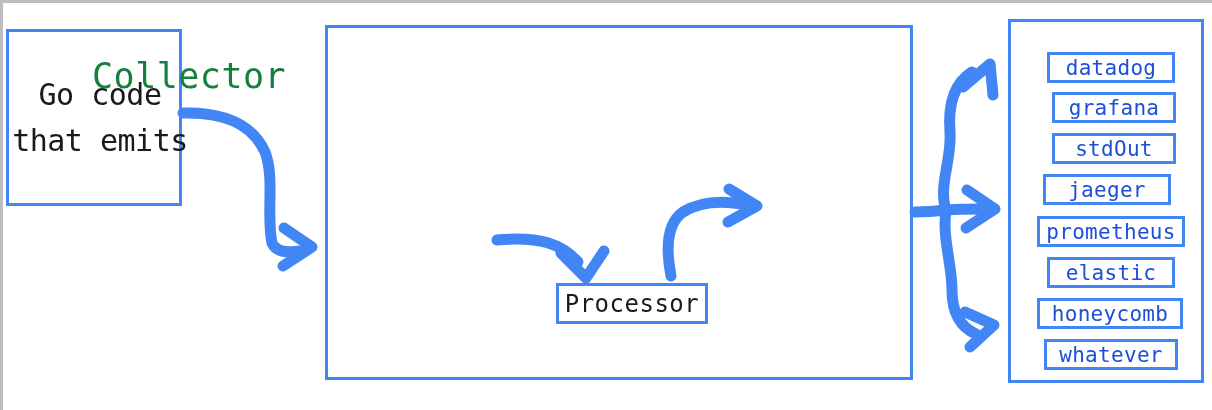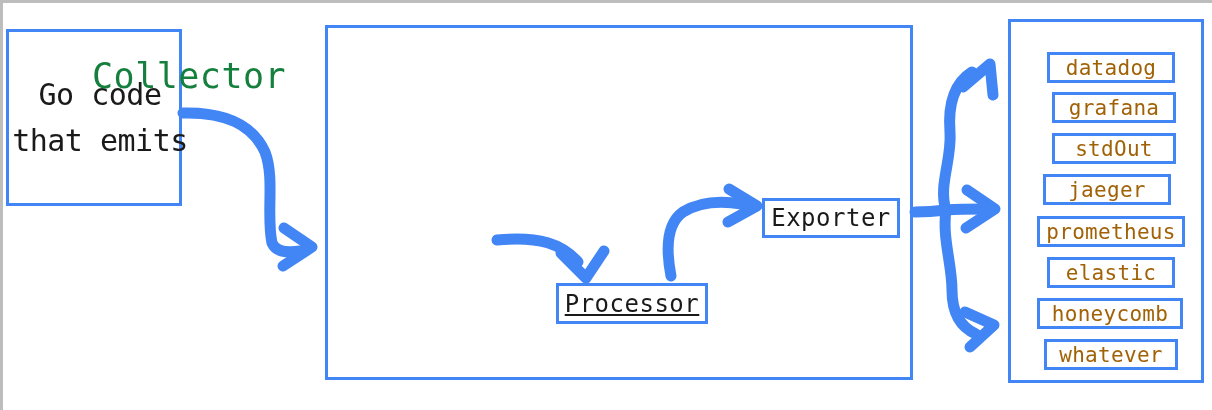--- a/index.html
+++ b/index.html
@@ -78,21 +78,20 @@
     left: 344px; top: 219px;
     width: 152px; height: 41px;
     font-size: 24px;
     letter-spacing: 0.5px;
   }
   #processor-box {
     left: 556px; top: 283px;
     width: 152px; height: 41px;
     font-size: 24px;
     letter-spacing: 0.5px;
-    text-decoration: underline;
   }
   #exporter-box {
     left: 762px; top: 198px;
     width: 138px; height: 40px;
     font-size: 24px;
     letter-spacing: 0.5px;
   }
 
   
   #backends-box {
@@ -102,21 +101,21 @@
   }
   .backend-item {
     position: absolute;
     box-sizing: border-box;
     background: #ffffff;
     border: 3px solid #4285f4;
     display: flex;
     align-items: center;
     justify-content: center;
     font-size: 21px;
-    color: #a16207;
+    color: #1d4ed8;
     white-space: pre;
     letter-spacing: 0.3px;
   }
 
   #arrow-layer {
     position: absolute;
     left: 0; top: 0;
     width: 1212px; height: 410px;
     pointer-events: none;
   }
@@ -131,21 +130,20 @@
 
   <div class="box" id="source-box">
     <span class="ln">Go code</span>
     <span class="ln">that emits</span>
   </div>
 
   <div class="box" id="collector-box"></div>
   <div id="collector-title">Collector</div>
 
   <div class="box" id="processor-box">Processor</div>
-  <div class="box" id="exporter-box">Exporter</div>
 
   <div class="box" id="backends-box"><div class="backend-item" style="left: 36px; top: 30px; width: 128px; height: 31px;">datadog</div><div class="backend-item" style="left: 41px; top: 70px; width: 124px; height: 31px;">grafana</div><div class="backend-item" style="left: 41px; top: 111px; width: 124px; height: 31px;">stdOut</div><div class="backend-item" style="left: 32px; top: 152px; width: 128px; height: 31px;">jaeger</div><div class="backend-item" style="left: 26px; top: 194px; width: 148px; height: 31px;">prometheus</div><div class="backend-item" style="left: 36px; top: 235px; width: 128px; height: 31px;">elastic</div><div class="backend-item" style="left: 26px; top: 276px; width: 146px; height: 31px;">honeycomb</div><div class="backend-item" style="left: 33px; top: 317px; width: 134px; height: 31px;">whatever</div></div>
 
   <svg id="arrow-layer" viewBox="0 0 1212 410" xmlns="http://www.w3.org/2000/svg">
     <g fill="none" stroke="#4285f4" stroke-width="11" stroke-linecap="round" stroke-linejoin="round">
 
       <path d="M 183 113 C 225 112, 252 124, 265 152
                C 275 178, 266 215, 272 243
                C 276 252, 286 253, 300 251"></path>
       <path d="M 284 228 L 312 247 L 283 266"></path>

